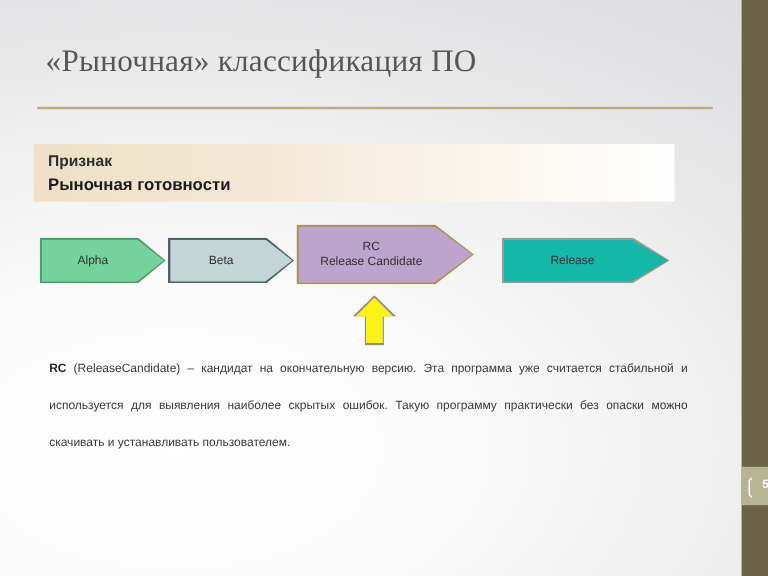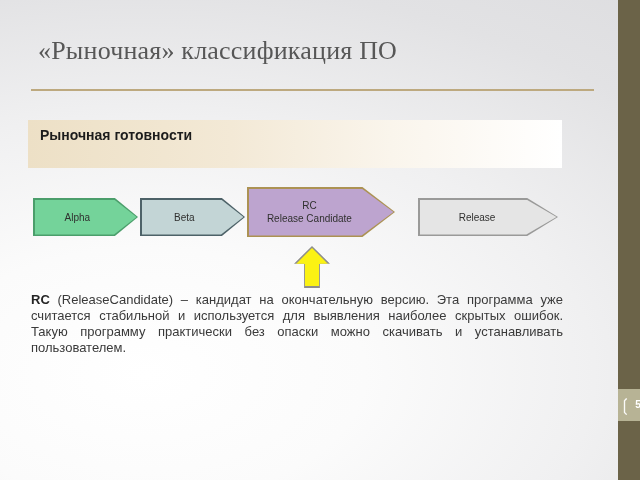--- a/index.html
+++ b/index.html
@@ -141,21 +141,21 @@
   #chev-alpha   { left: 33px;  top: 198px; width: 105px; height: 38px; background: #4b9e6b; }
   #chev-alpha .inner { background: #74d39a; left:1.5px; top:1.5px; right:1.5px; bottom:1.5px; }
 
   #chev-beta    { left: 140px; top: 198px; width: 105px; height: 38px; background: #4d6268; }
   #chev-beta .inner { background: #c3d5d6; left:1.5px; top:1.5px; right:1.5px; bottom:1.5px; }
 
   #chev-rc      { left: 247px; top: 187px; width: 148px; height: 50px; background: #ac9253; }
   #chev-rc .inner { background: #bda4cf; left:1.5px; top:1.5px; right:1.5px; bottom:1.5px; }
 
   #chev-release { left: 418px; top: 198px; width: 140px; height: 38px; background: #9a9a99; }
-  #chev-release .inner { background: #e5e5e5; left:1.5px; top:1.5px; right:1.5px; bottom:1.5px; }
+  #chev-release .inner { background: #14b8a6; left:1.5px; top:1.5px; right:1.5px; bottom:1.5px; }
 
   
   #up-arrow {
     position: absolute;
     left: 294px;
     top: 246px;
     width: 36px;
     height: 42px;
     background: #8e8e8c;
     clip-path: polygon(50% 0%, 100% 42%, 72% 42%, 72% 100%, 28% 100%, 28% 42%, 0% 42%);
@@ -163,42 +163,43 @@
   #up-arrow .inner {
     position: absolute;
     left: 2px; top: 2px; right: 2px; bottom: 2px;
     background: #fbf213;
     clip-path: polygon(50% 0%, 100% 42%, 72% 42%, 72% 100%, 28% 100%, 28% 42%, 0% 42%);
   }
 
   
   #body-text {
     position: absolute;
-    left: 31px;
+    left: 41px;
     top: 292px;
     width: 532px;
-    font-size: 13px;
-    line-height: 16px;
+    font-size: 10px;
+    line-height: 31px;
     color: #3a3a3a;
     text-align: justify;
     text-justify: inter-word;
   }
   #body-text .strong { font-weight: bold; color: #242424; }
   #body-text .para { margin: 0; }
 </style>
 </head>
 <body>
 
 <div id="slide">
 
   <div id="title">«Рыночная» классификация ПО</div>
 
   <div id="title-rule"></div>
 
   <div id="banner">
+    <div class="line1">Признак</div>
     <div class="line2">Рыночная готовности</div>
   </div>
 
   <div id="chev-alpha" class="chev">
     <div class="inner">
       <span class="label">Alpha</span>
     </div>
   </div>
 
   <div id="chev-beta" class="chev">

